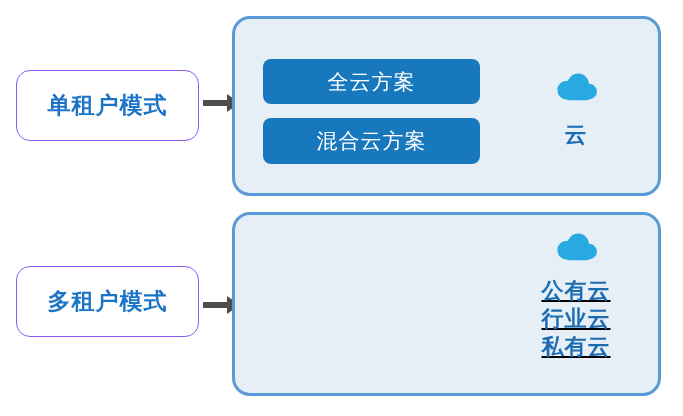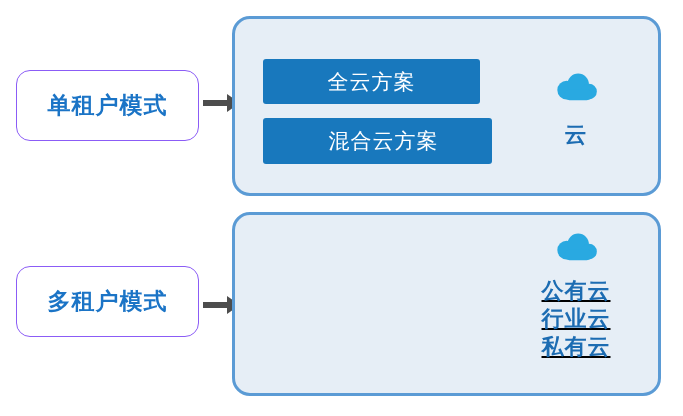--- a/index.html
+++ b/index.html
@@ -76,30 +76,30 @@
   }
   .panel.row1 { top: 16px;  height: 174px; }
   .panel.row2 { top: 212px; height: 178px; }
 
   
   .solution-btn {
     position: absolute;
     left: 28px;
     width: 217px;
     background: #1878bd;
-    border-radius: 3px;
+    border-radius: 8px;
     display: flex;
     align-items: center;
     justify-content: center;
     color: #ffffff;
     font-size: 21px;
     letter-spacing: 1px;
   }
   .panel.row1 .solution-btn.b1 { top: 40px; height: 45px; }
-  .panel.row1 .solution-btn.b2 { top: 99px; height: 46px; padding-left: 12px; }
+  .panel.row1 .solution-btn.b2 { top: 99px; height: 46px; }
   .panel.row2 .solution-btn.b1 { top: 68px; height: 48px; }
 
   
   .cloud-group {
     position: absolute;
     display: flex;
     flex-direction: column;
     align-items: center;
   }
   .panel.row1 .cloud-group { left: 295px; top: 52px; width: 92px; }

